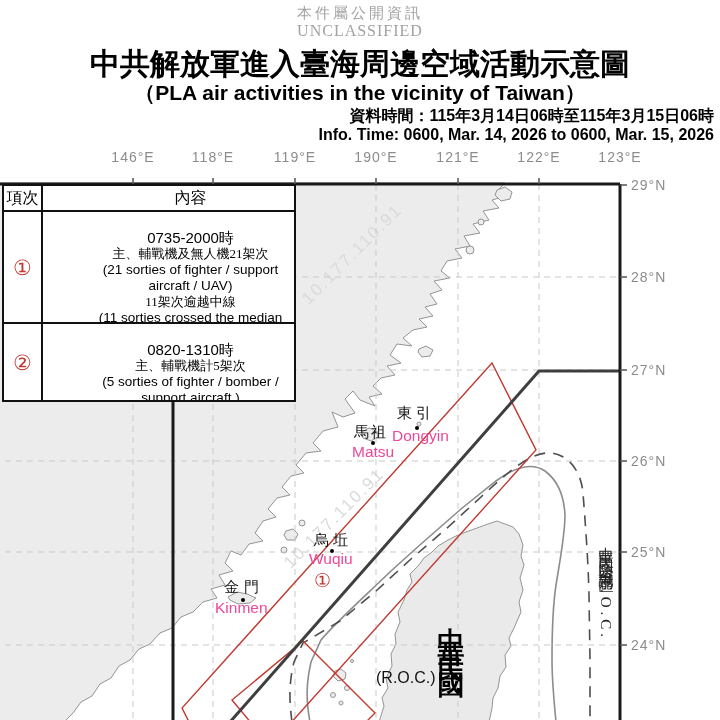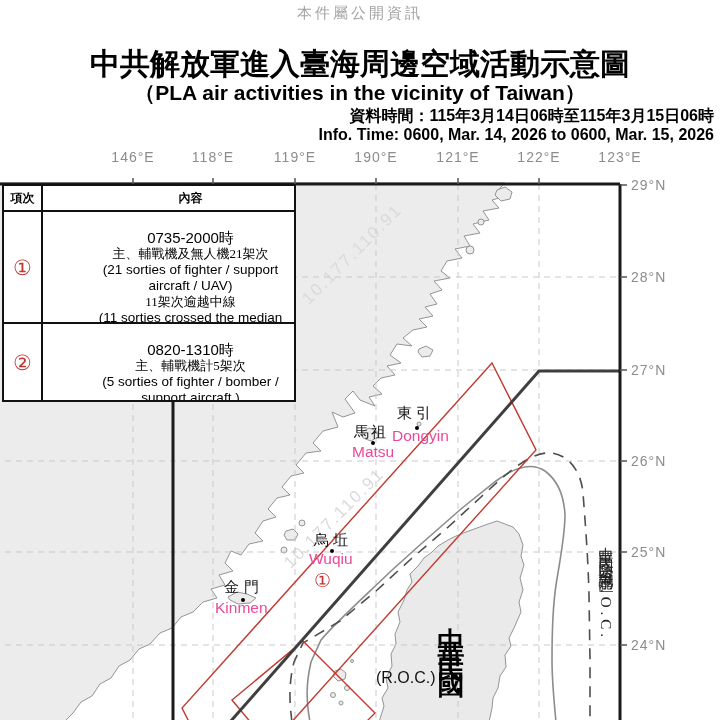--- a/index.html
+++ b/index.html
@@ -17,21 +17,21 @@
   
   .lon,.lat{font-size:14px;color:#8c8c8c;letter-spacing:1px;}
   .lon{top:149px;width:60px;text-align:center;}
   .lat{width:56px;text-align:left;}
   
   .tbl{left:2px;top:184px;width:294px;background:#fff;border:2px solid #111;box-sizing:border-box;}
   .trow{display:flex;border-bottom:2px solid #111;}
   .trow:last-child{border-bottom:none;}
   .c-no{width:37px;border-right:2px solid #111;display:flex;align-items:center;justify-content:center;flex:none;}
   .c-ct{flex:1;text-align:center;overflow:hidden;margin-left:44px;}
-  .thead{height:24px;font-family:"Liberation Serif",serif;font-size:12px;font-weight:bold;}
+  .thead{height:24px;font-family:"Liberation Serif",serif;font-size:16px;font-weight:normal;}
   .thead .c-ct{line-height:24px;}
   .r1{height:110px;}
   .r2{height:76px;}
   .circ-no{font-size:21px;color:#c23530;line-height:1;}
   .ln{line-height:16px;color:#000;}
   .ln-time{font-size:15px;padding-top:18px;}
   .ln-zh{font-size:13px;font-family:"Liberation Serif",serif;}
   .ln-en{font-size:13.5px;}
   
   .mzh{font-family:"Liberation Serif",serif;font-size:15px;color:#111;}
@@ -137,20 +137,21 @@
 
     <g fill="#000">
       <circle cx="417" cy="428" r="2"></circle>
       <circle cx="373" cy="443" r="2"></circle>
       <circle cx="332" cy="551" r="2"></circle>
       <circle cx="243" cy="600" r="2"></circle>
     </g>
   </svg>
 
   <div class="abs ctr cls-zh">本件屬公開資訊</div>
+  <div class="abs ctr cls-en">UNCLASSIFIED</div>
   <div class="abs ctr title-zh">中共解放軍進入臺海周邊空域活動示意圖</div>
   <div class="abs ctr title-en">（PLA air activities in the vicinity of Taiwan）</div>
   <div class="abs time-zh">資料時間：115年3月14日06時至115年3月15日06時</div>
   <div class="abs time-en">Info. Time: 0600, Mar. 14, 2026 to 0600, Mar. 15, 2026</div>
 
   <div class="abs lon" style="left:103px">146°E</div>
   <div class="abs lon" style="left:183px">118°E</div>
   <div class="abs lon" style="left:265px">119°E</div>
   <div class="abs lon" style="left:346px">190°E</div>
   <div class="abs lon" style="left:428px">121°E</div>

